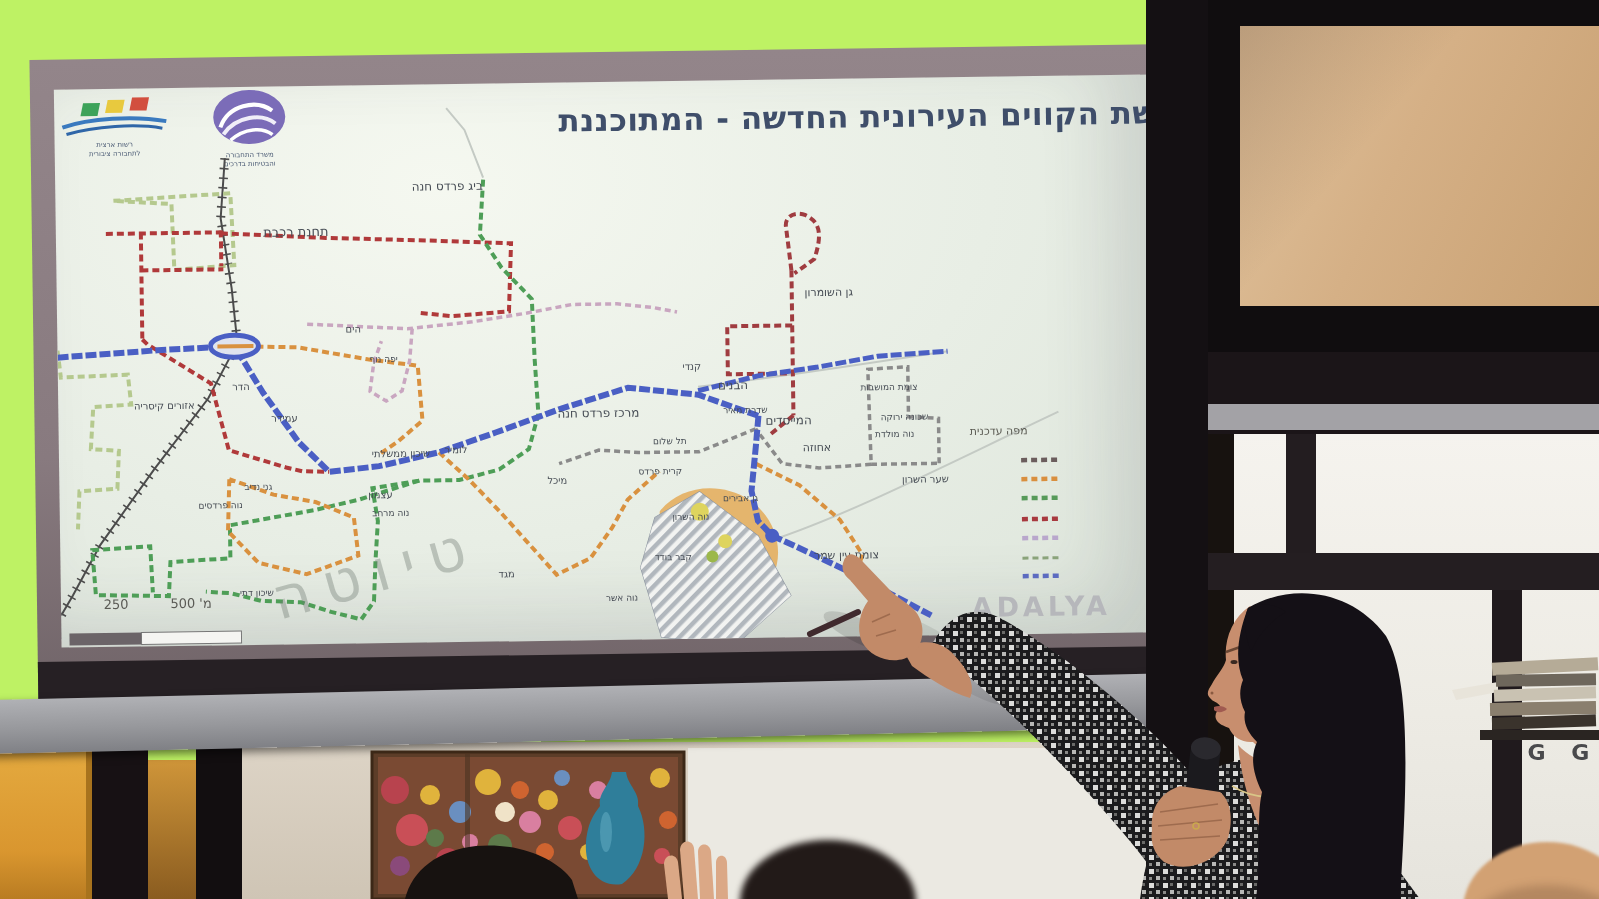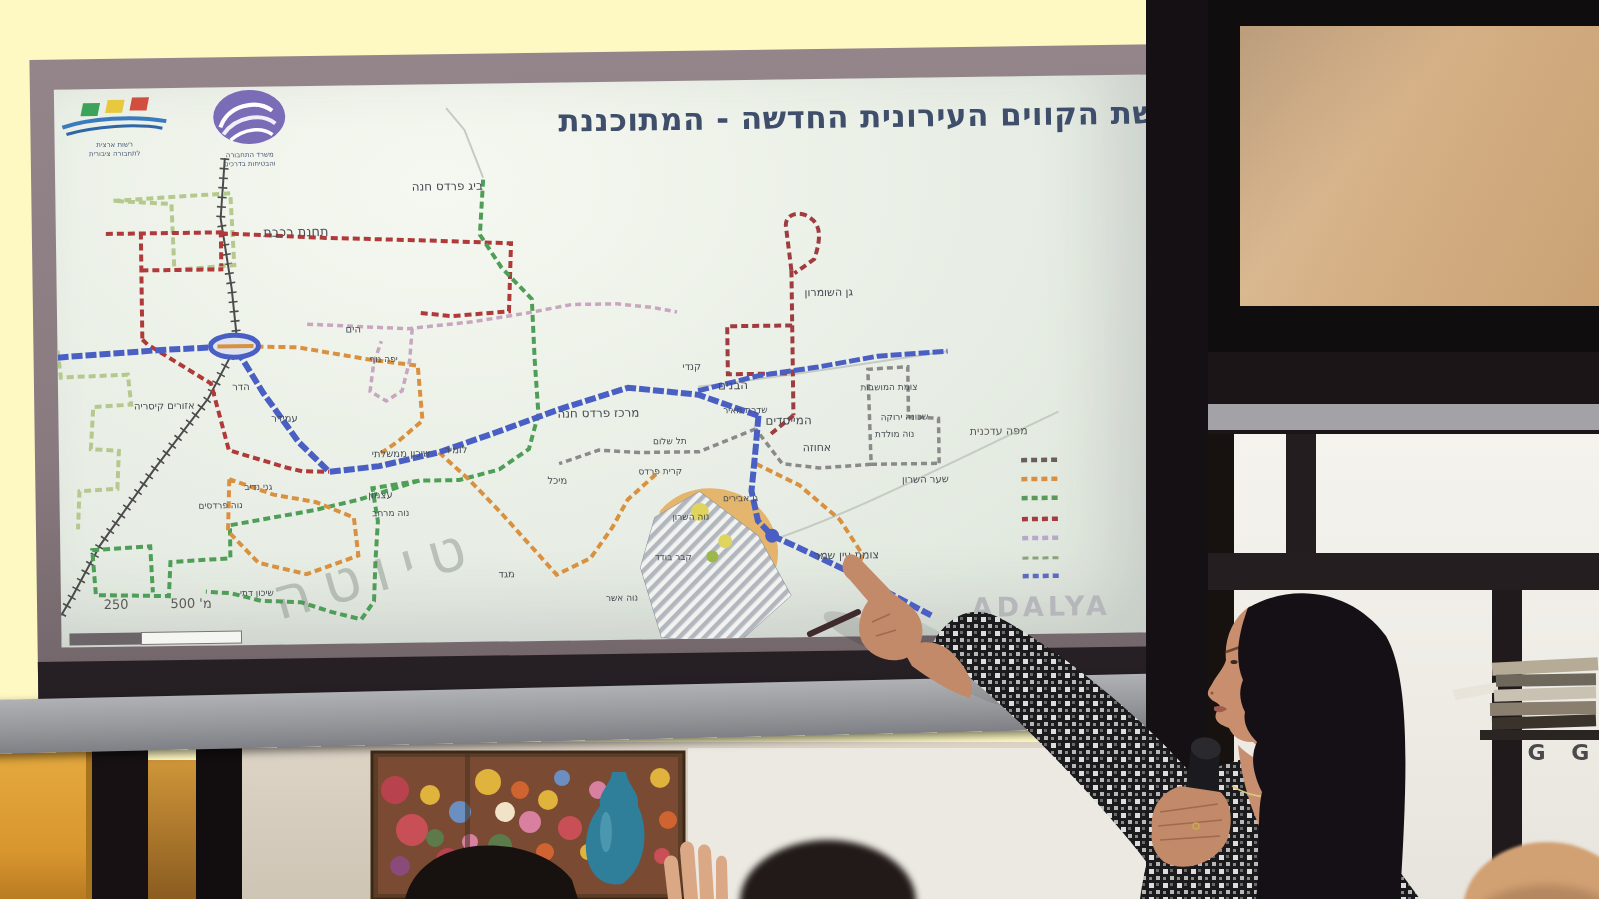--- a/index.html
+++ b/index.html
@@ -1,16 +1,16 @@
 <!DOCTYPE html>
 <html lang="he"><head>
 <meta charset="utf-8">
 <style>
   html,body{margin:0;padding:0;background:#000;}
-  .photo{position:relative;width:1599px;height:899px;overflow:hidden;background:#fef9c3;
+  .photo{position:relative;width:1599px;height:899px;overflow:hidden;background:#bef264;
          font-family:"DejaVu Sans",sans-serif;}
   .photo *{box-sizing:border-box;}
   
   .screen{position:absolute;left:34px;top:52px;width:1142px;height:664px;
           background:linear-gradient(180deg,#93858a 0%,#887a7f 60%,#6e6266 100%);
           transform:rotate(-0.8deg);z-index:10;}
   .screen-darkband{position:absolute;left:0;right:0;bottom:0;height:62px;background:#262024;}
   .slide{position:absolute;left:24px;top:30px;width:1094px;height:558px;overflow:hidden;
          background:radial-gradient(ellipse at 35% 18%,#f5f8f0 0%,#e8eee5 55%,#dde5db 100%);
          box-shadow:inset -40px -25px 70px rgba(60,60,70,.14);}

